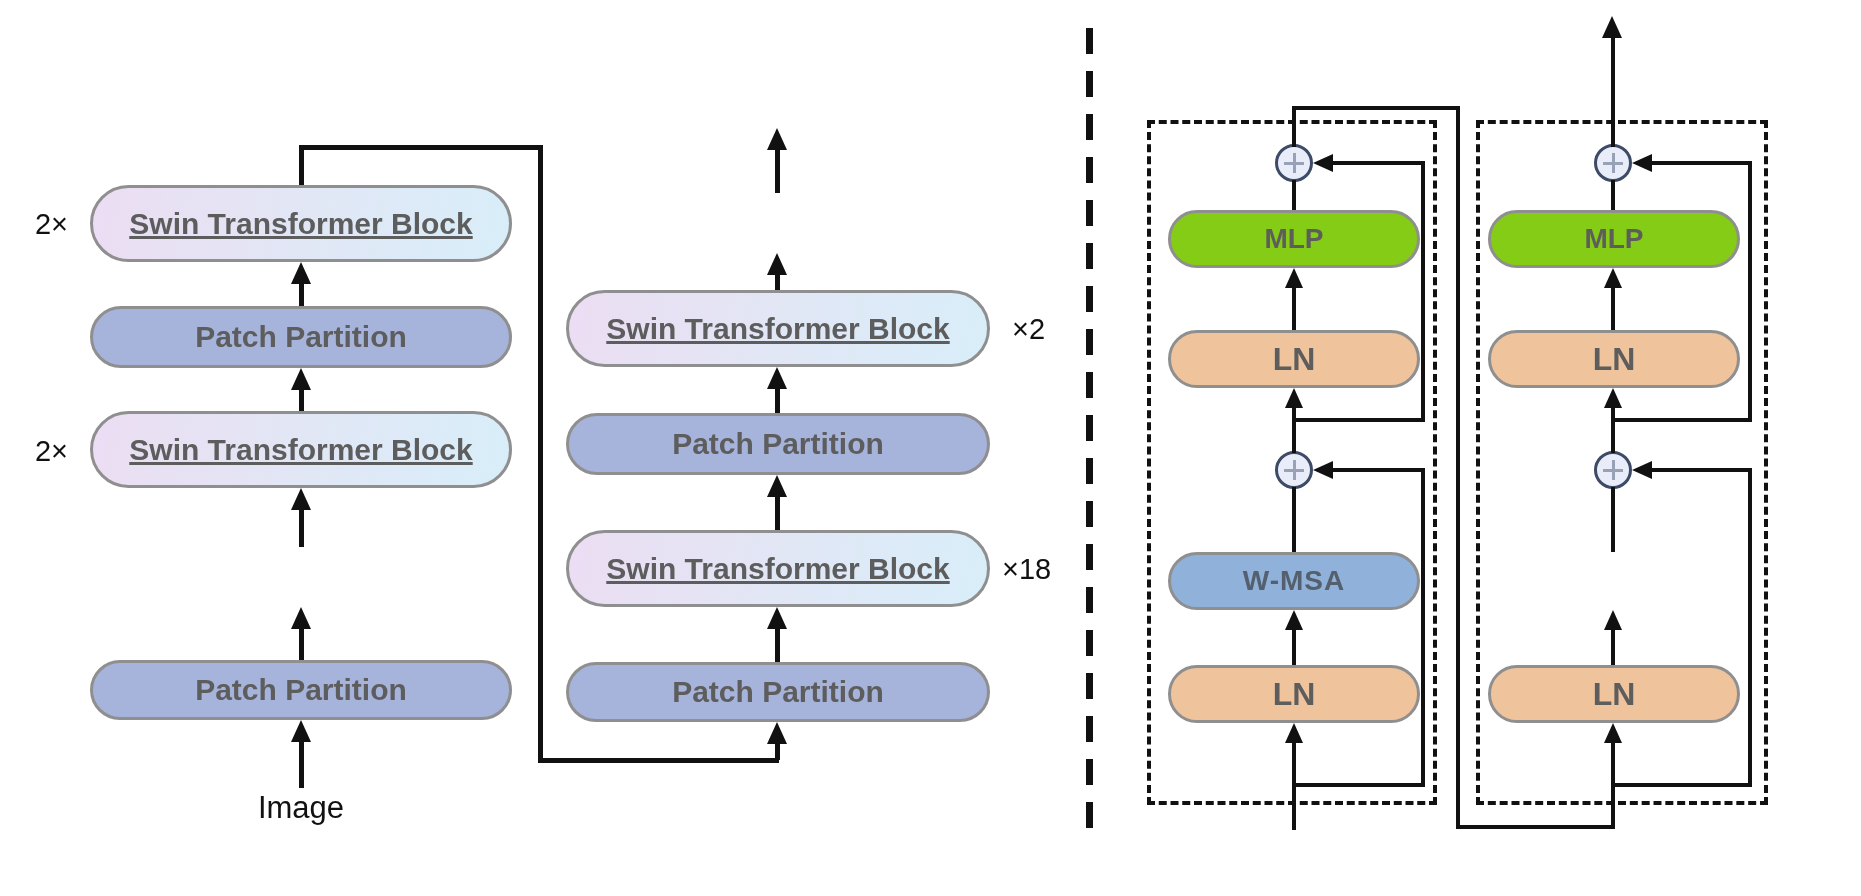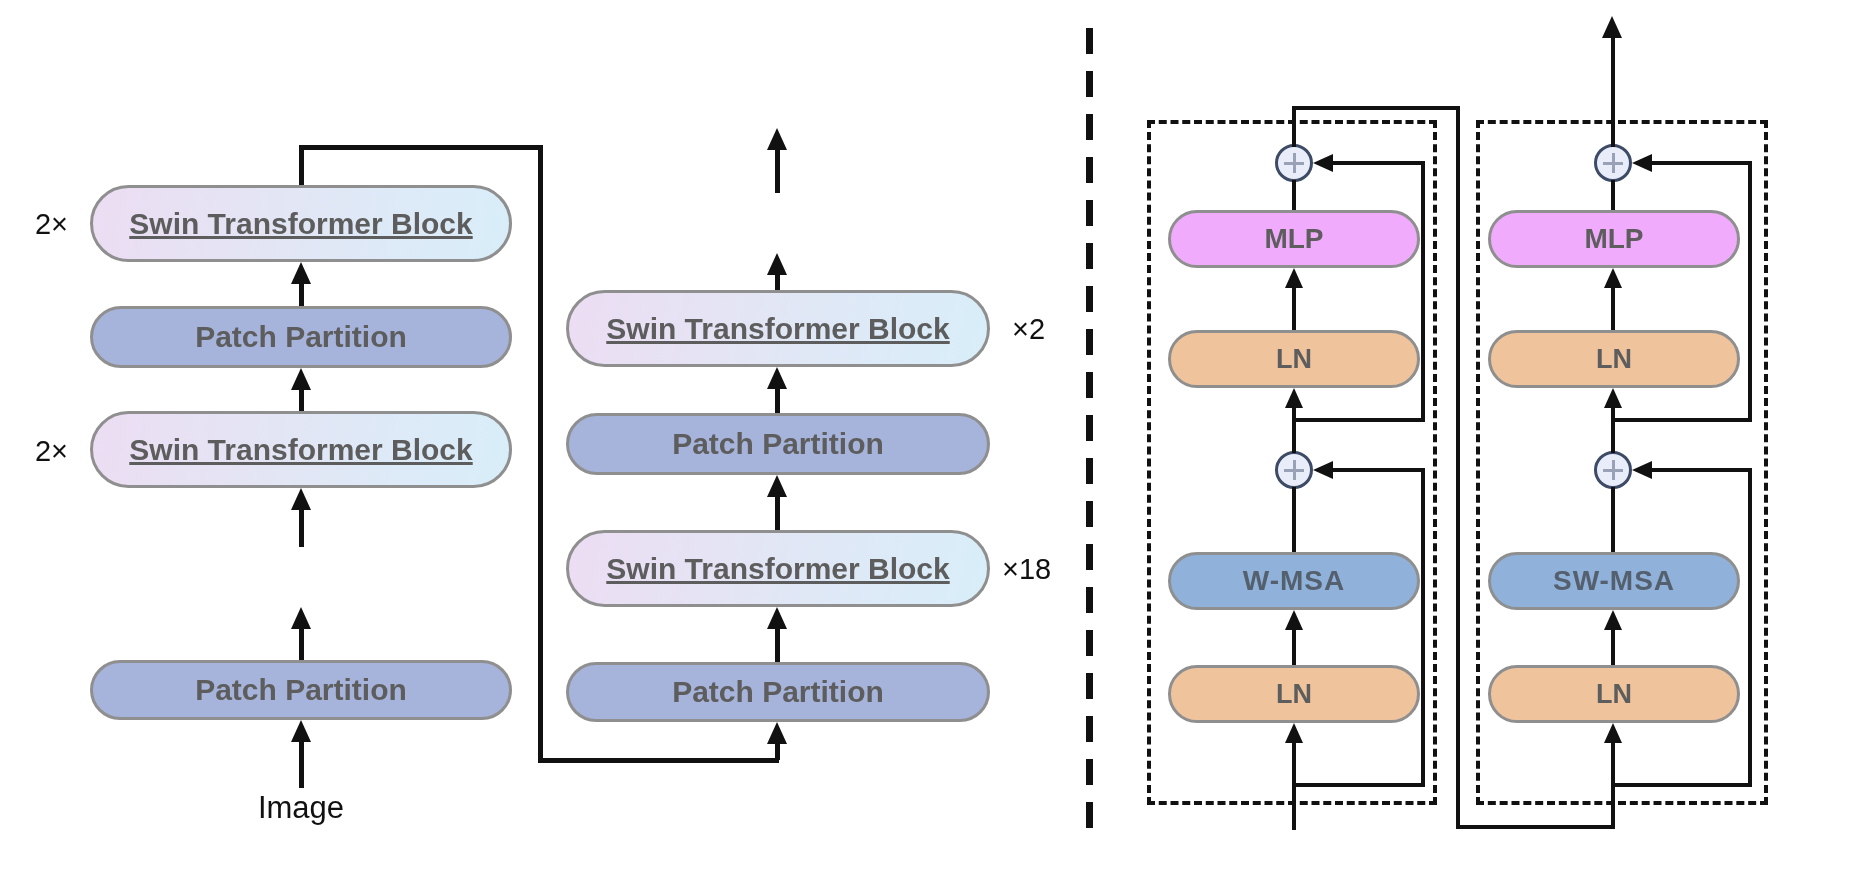--- a/index.html
+++ b/index.html
@@ -12,22 +12,22 @@
     position:absolute;box-sizing:border-box;
     border:3px solid #8f8f8f;border-radius:40px;
     display:flex;align-items:center;justify-content:center;
     font-weight:bold;font-size:30px;color:#5d5d5d;
     white-space:nowrap;
   }
   .pill.swin{background:linear-gradient(100deg,#ecddf3 0%,#e2e6f5 48%,#d8eef9 100%);text-decoration:underline;}
   .pill.pp{background:#a6b3db;}
   .pill.le{background:#a5a1a2;color:#666060;}
   .pill.linear{background:#d2d1d1;}
-  .pill.mlp{background:#f0abfc;font-size:28px;border-radius:30px;}
-  .pill.ln{background:#efc49d;font-size:27px;border-radius:30px;}
+  .pill.mlp{background:#84cc16;font-size:28px;border-radius:30px;}
+  .pill.ln{background:#efc49d;font-size:32px;border-radius:30px;}
   .pill.msa{background:#8fb1da;font-size:28px;border-radius:30px;letter-spacing:1px;color:#55606e;}
   
   .caption{position:absolute;font-size:31px;color:#111;text-align:center;}
   .mult{position:absolute;font-size:29px;color:#111;white-space:nowrap;}
   
   .vl{position:absolute;width:5px;background:#111;}
   .hl{position:absolute;height:5px;background:#111;}
   .vls{position:absolute;width:4px;background:#111;}
   .hls{position:absolute;height:4px;background:#111;}
   
@@ -144,21 +144,20 @@
   <div class="ah-left-s" style="left:1313px;top:154px;"></div>
 
   <div class="hls" style="left:1292px;top:106px;width:168px;"></div>
   <div class="vls" style="left:1456px;top:106px;height:723px;"></div>
   <div class="hls" style="left:1456px;top:825px;width:159px;"></div>
 
   <div class="sum" style="left:1594px;top:144px;"></div>
   <div class="pill mlp" style="left:1488px;top:210px;width:252px;height:58px;">MLP</div>
   <div class="pill ln" style="left:1488px;top:330px;width:252px;height:58px;">LN</div>
   <div class="sum" style="left:1594px;top:451px;"></div>
-  <div class="pill msa" style="left:1488px;top:552px;width:252px;height:58px;">SW-MSA</div>
   <div class="pill ln" style="left:1488px;top:665px;width:252px;height:58px;">LN</div>
 
   <div class="vls" style="left:1611px;top:737px;height:90px;"></div>
   <div class="ah-up-s" style="left:1604px;top:723px;"></div>
   <div class="vls" style="left:1611px;top:624px;height:41px;"></div>
   <div class="ah-up-s" style="left:1604px;top:610px;"></div>
   <div class="vls" style="left:1611px;top:487px;height:65px;"></div>
   <div class="vls" style="left:1611px;top:402px;height:51px;"></div>
   <div class="ah-up-s" style="left:1604px;top:388px;"></div>
   <div class="vls" style="left:1611px;top:282px;height:48px;"></div>

